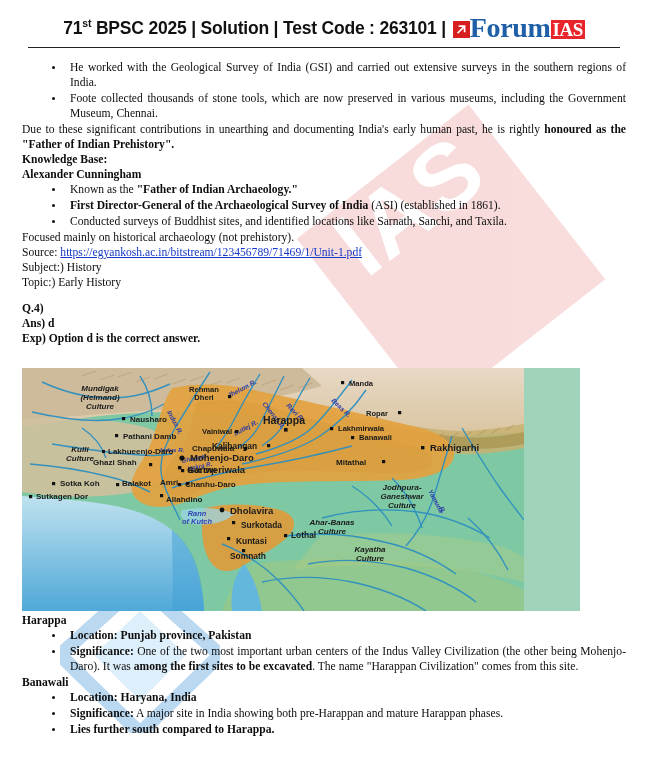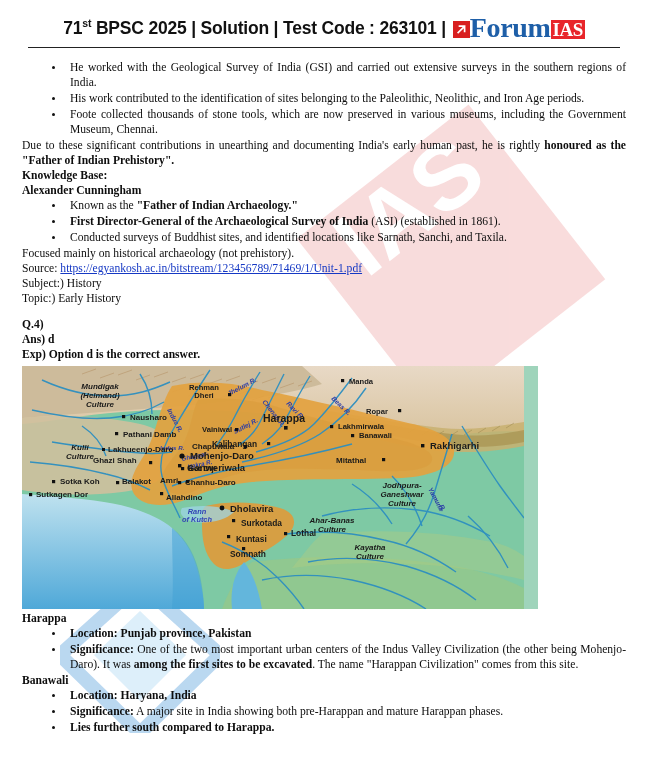--- a/index.html
+++ b/index.html
@@ -149,22 +149,22 @@
     color: #1538c4;
     text-decoration: underline;
   }
   .qblock { font-weight: 700; }
   .qblock div { margin: 0; }
 
   
   .map-wrap {
     position: relative;
     z-index: 2;
-    margin: 4px 0 0 22px;
-    width: 516px;
+    margin: 22px 0 0 22px;
+    width: 558px;
     height: 243px;
     overflow: hidden;
     background: #9fd4bb;
   }
   .map-svg { display: block; }
   .map-label {
     font-family: "Liberation Sans", sans-serif;
     fill: #1a1a1a;
     font-weight: 700;
   }
@@ -202,21 +202,20 @@
   <span class="header-title"><span>71</span><sup>st</sup><span> BPSC 2025 | Solution | Test Code : 263101 | </span><span class="logo"><span class="logo-mark"><svg width="17" height="17" viewBox="0 0 17 17">
             <path d="M5.2 11.6 L11.2 5.6 M6.5 5.2 L11.6 5.2 L11.6 10.3" stroke="#ffffff" stroke-width="1.7" fill="none" stroke-linecap="square"></path>
           </svg></span><span class="logo-forum">Forum</span><span class="logo-ias">IAS</span></span></span>
   <hr class="hr">
 </div>
 
 <div class="content">
 
   <ul class="bul">
     <li>He worked with the Geological Survey of India (GSI) and carried out extensive surveys in the southern regions of India.</li>
-    <li>His work contributed to the identification of sites belonging to the Paleolithic, Neolithic, and Iron Age periods.</li>
     <li>Foote collected thousands of stone tools, which are now preserved in various museums, including the Government Museum, Chennai.</li>
   </ul>
 
   <p class="para"><span>Due to these significant contributions in unearthing and documenting India's early human past, he is rightly </span><span class="b">honoured as the "Father of Indian Prehistory".</span></p>
 
   <div class="lbl">Knowledge Base:</div>
   <div class="lbl">Alexander Cunningham</div>
 
   <ul class="bul">
     <li><span>Known as the </span><span class="b">"Father of Indian Archaeology."</span></li>

